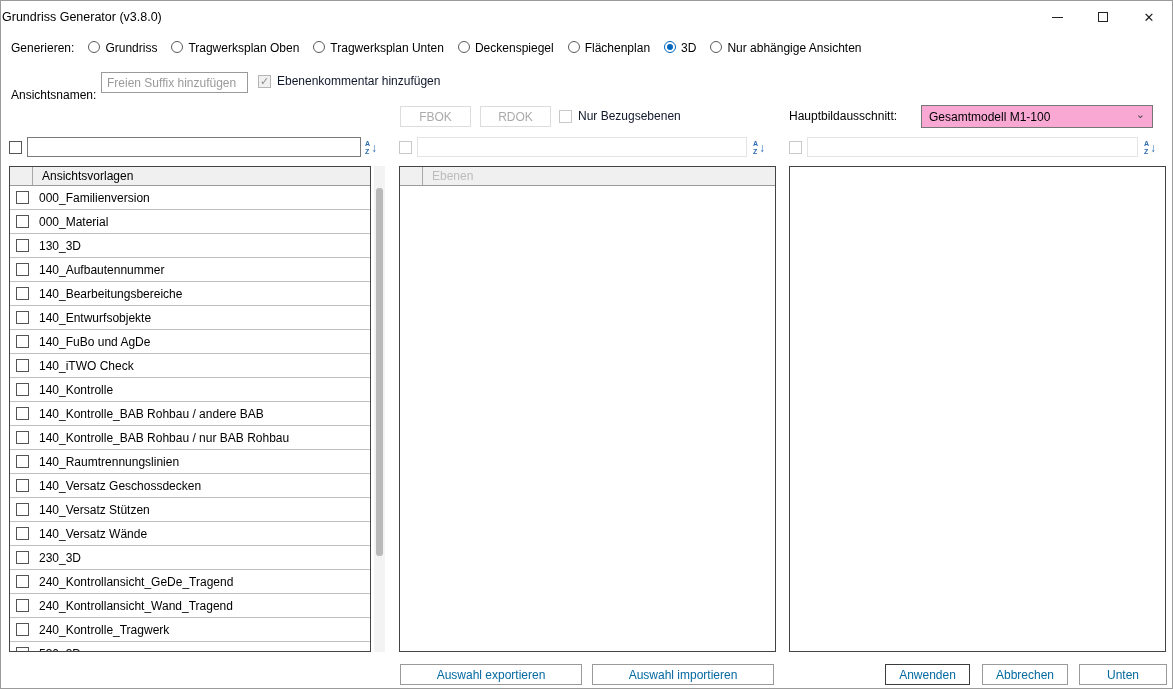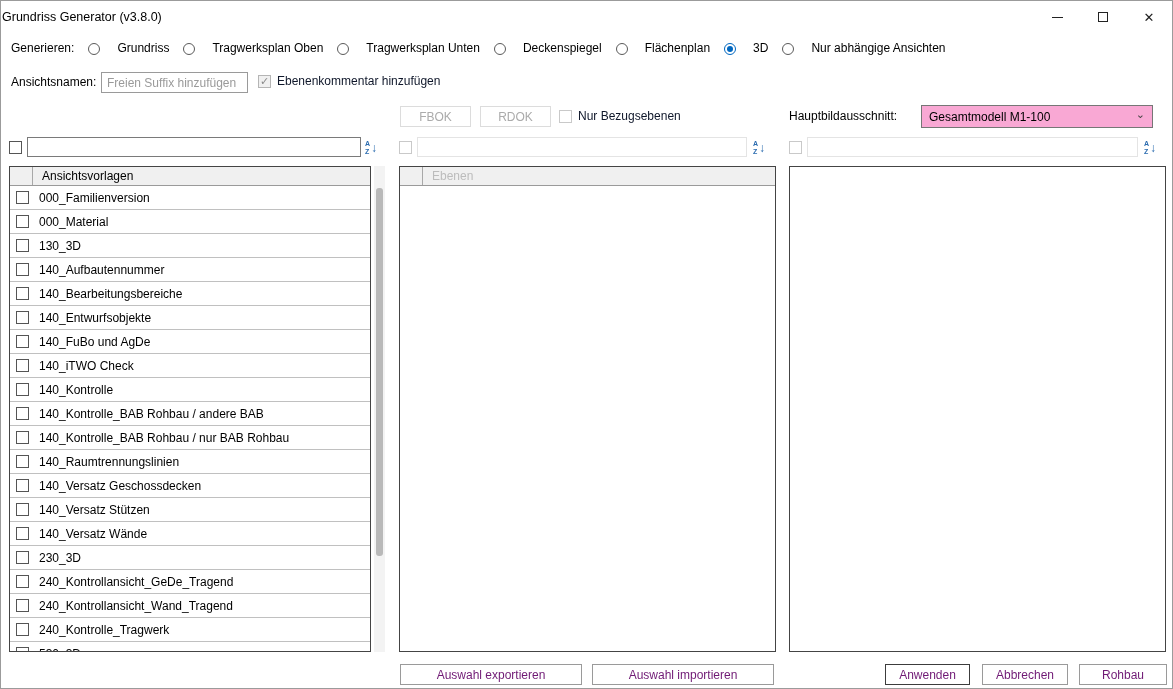--- a/index.html
+++ b/index.html
@@ -15,34 +15,34 @@
   .winbtn{width:46px;height:100%;border:none;background:transparent;display:flex;align-items:center;justify-content:center;cursor:pointer;padding:0;}
   .glyph-min{display:inline-block;width:11px;height:0;border-top:1px solid #222;}
   .glyph-max{display:inline-block;width:10px;height:10px;border:1px solid #222;box-sizing:border-box;}
   .glyph-close{font-size:13px;color:#222;line-height:1;}
   
   .label{color:#000;}
   .disabled-text{color:#0f172a;}
   .checkbox{display:inline-block;width:13px;height:13px;box-sizing:border-box;border:1px solid #555;background:#fff;flex:none;}
   .checkbox.cb-disabled{border-color:#c9c9c9;background:#fff;}
   .checkbox.checked-disabled{border-color:#b5b5b5;background:#f0f0f0;color:#8a8a8a;font-size:11px;line-height:11px;text-align:center;}
-  .radio-option{display:inline-flex;align-items:flex-end;gap:17px;cursor:default;}
+  .radio-option{display:inline-flex;align-items:flex-start;gap:5px;cursor:default;}
   .radio{width:12px;height:12px;box-sizing:border-box;border:1px solid #5a5a5a;border-radius:50%;background:#fff;display:inline-block;position:relative;flex:none;}
   .radio.selected{border-color:#0067c0;}
   .radio.selected::after{content:'';position:absolute;top:2px;left:2px;right:2px;bottom:2px;border-radius:50%;background:#0067c0;}
   .radio-label{font-size:12px;}
   
   .row-generate{position:absolute;top:32px;left:0;right:0;height:30px;display:flex;align-items:center;padding-left:10px;gap:14px;}
   .row-name{position:absolute;top:68px;left:0;right:0;height:28px;}
-  .row-name .label{position:absolute;left:10px;top:6px;}
+  .row-name .label{position:absolute;left:10px;top:19px;}
   .text-input{position:absolute;left:100px;top:3px;width:147px;height:21px;box-sizing:border-box;border:1px solid #9a9a9a;padding:0 5px;font-family:"Liberation Sans",sans-serif;font-size:12px;}
   .text-input::placeholder{color:#9a9a9a;}
   .cb-ebenen{position:absolute;left:257px;top:5px;display:inline-flex;align-items:center;gap:6px;}
   .row-options{position:absolute;top:104px;left:0;right:0;height:25px;}
-  .btn{box-sizing:border-box;border:1px solid #9a9a9a;background:#fff;font-family:"Liberation Sans",sans-serif;font-size:12px;color:#701a75;cursor:pointer;}
+  .btn{box-sizing:border-box;border:1px solid #9a9a9a;background:#fff;font-family:"Liberation Sans",sans-serif;font-size:12px;color:#0369a1;cursor:pointer;}
   .btn.btn-disabled{border-color:#dcdcdc;color:#ababab;cursor:default;}
   .btn-fbok{position:absolute;left:399px;top:1px;width:71px;height:21px;}
   .btn-rdok{position:absolute;left:479px;top:1px;width:71px;height:21px;}
   .cb-bezugs{position:absolute;left:558px;top:4px;display:inline-flex;align-items:center;gap:6px;}
   .hbl-label{position:absolute;left:788px;top:4px;}
   .combobox{position:absolute;left:920px;top:0;width:232px;height:23px;box-sizing:border-box;border:1px solid #767676;background:#f9a8d4;display:flex;align-items:center;justify-content:space-between;padding:0 7px;cursor:pointer;}
   .combobox .chevron{color:#444;font-size:11px;line-height:1;margin-top:-4px;}
   
   .row-filters{position:absolute;top:136px;left:0;right:0;height:22px;}
   .filter-cb{position:absolute;top:4px;}
@@ -282,15 +282,15 @@
   </div>
 
   <div class="panel panel-disabled" style="left:788px;width:377px;">
     <div class="panel-body"></div>
   </div>
 
   <button class="btn footer-btn btn-export">Auswahl exportieren</button>
   <button class="btn footer-btn btn-import">Auswahl importieren</button>
   <button class="btn footer-btn btn-apply">Anwenden</button>
   <button class="btn footer-btn btn-cancel">Abbrechen</button>
-  <button class="btn footer-btn btn-help">Rohbau</button>
+  <button class="btn footer-btn btn-help">Unten</button>
 
 </div>
 
 </body></html>

